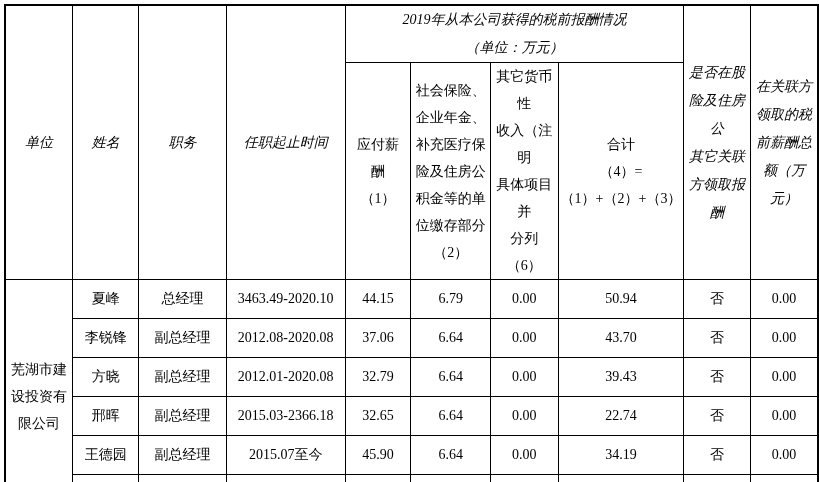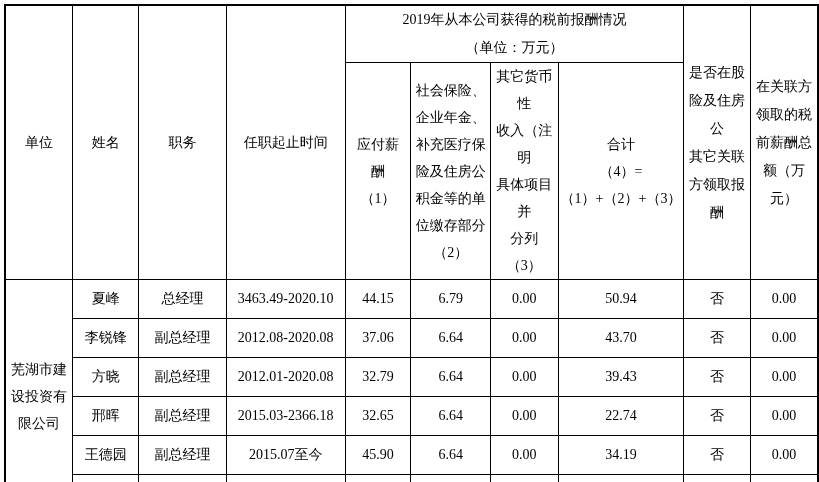--- a/index.html
+++ b/index.html
@@ -26,21 +26,21 @@
     font-weight: normal;
     font-size: 14px;
     padding: 0 2px;
     overflow: hidden;
   }
   
   .ml {
     white-space: pre-line;
     line-height: 27px;
   }
-  tr.band1 th { height: 56px; line-height: 28px; white-space: pre-line; }
+  tr.band1 th { height: 56px; line-height: 28px; white-space: pre-line; font-style: italic; }
   tr.band2 th { height: 191px; }
   tr.body-row td { height: 38px; line-height: 38px; font-family: Liberation Serif, serif; }
   tr.body-row td.ml-cell { line-height: 27px; white-space: pre-line; }
 </style>
 </head>
 <body>
 
 <table class="comp">
   <colgroup>
     <col style="width:68px">
@@ -80,21 +80,21 @@
       <th class="ml">社会保险、
 企业年金、
 补充医疗保
 险及住房公
 积金等的单
 位缴存部分
 （2）</th>
       <th class="ml">其它货币性
 收入（注明
 具体项目并
-分列（3）</th>
+分列（6）</th>
       <th class="ml">合计
 （4）=
 （1）+（2）+（3）</th>
     </tr>
   </thead>
   <tbody>
     <tr class="body-row">
       <td rowspan="6" class="ml-cell">芜湖市建
 设投资有
 限公司</td>

